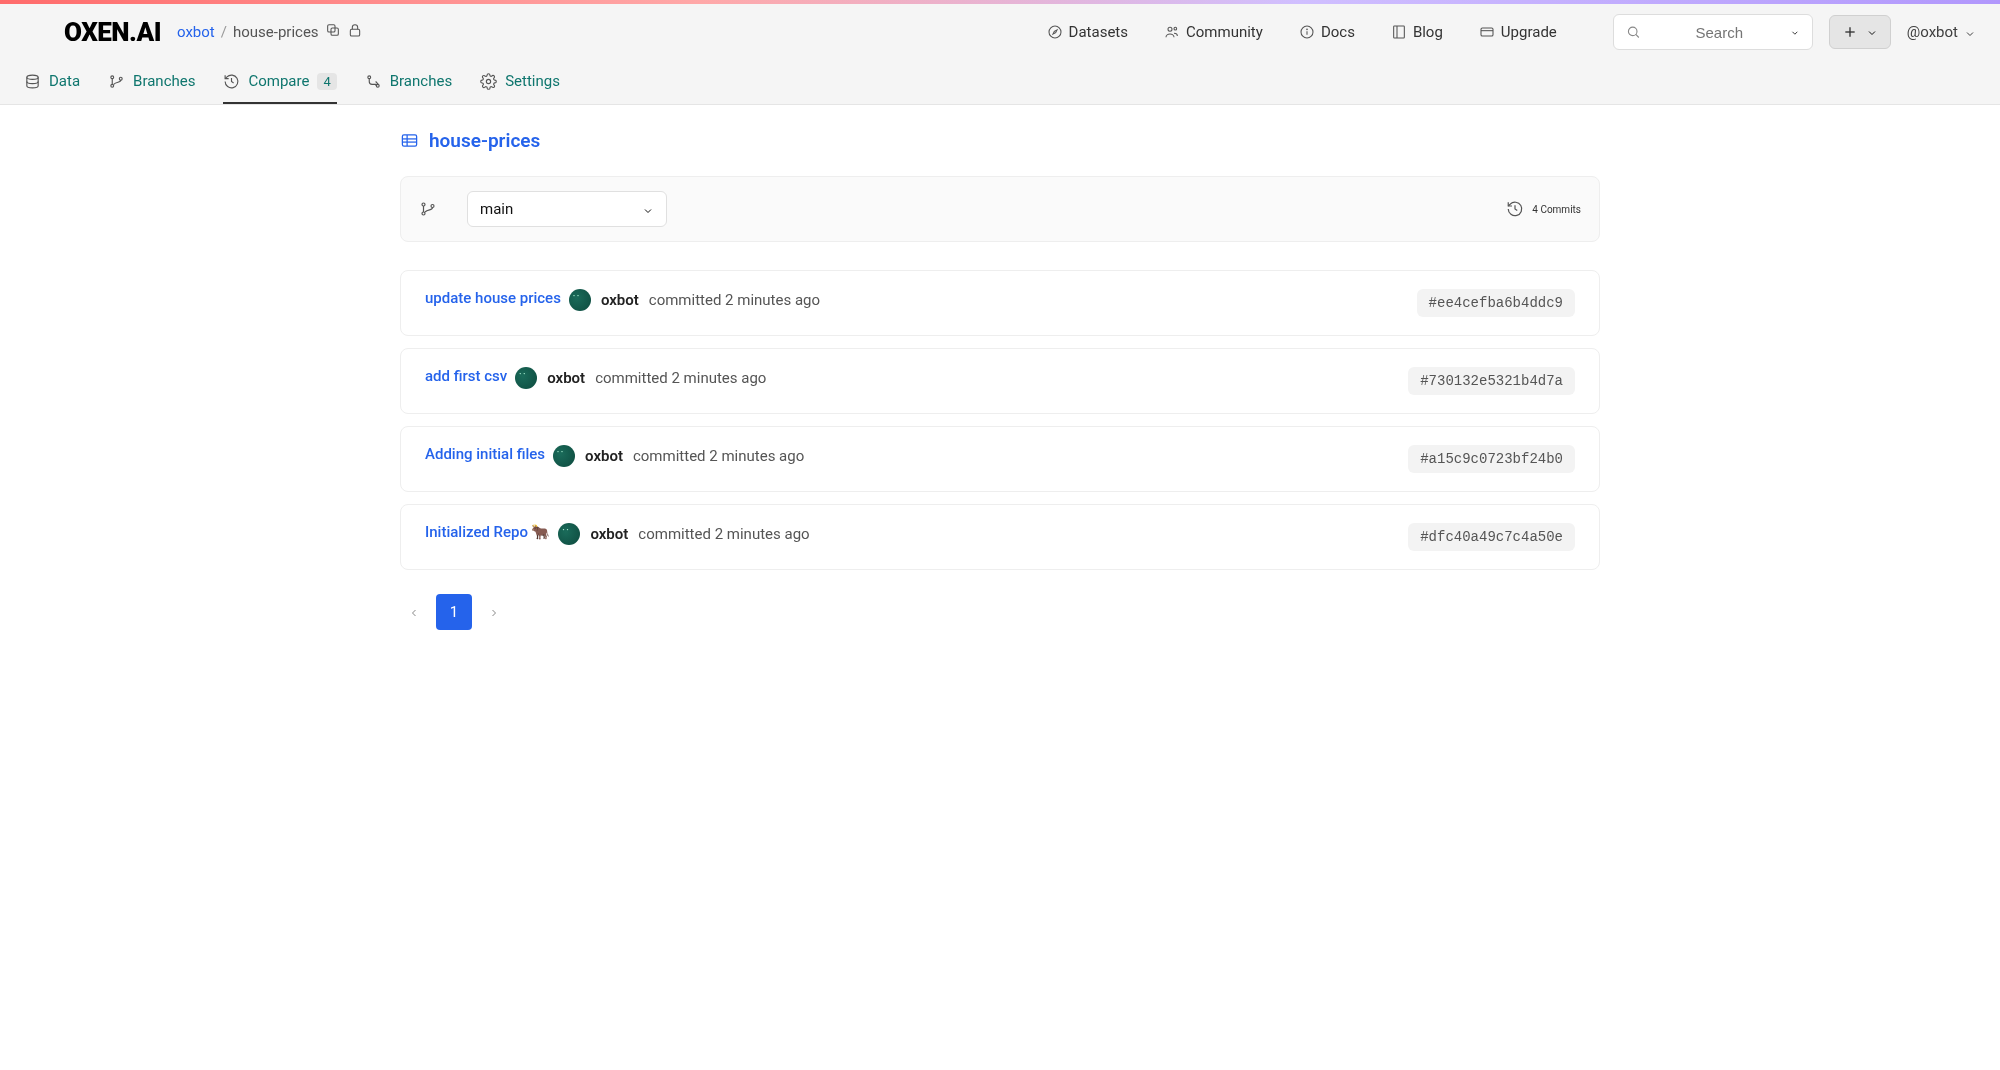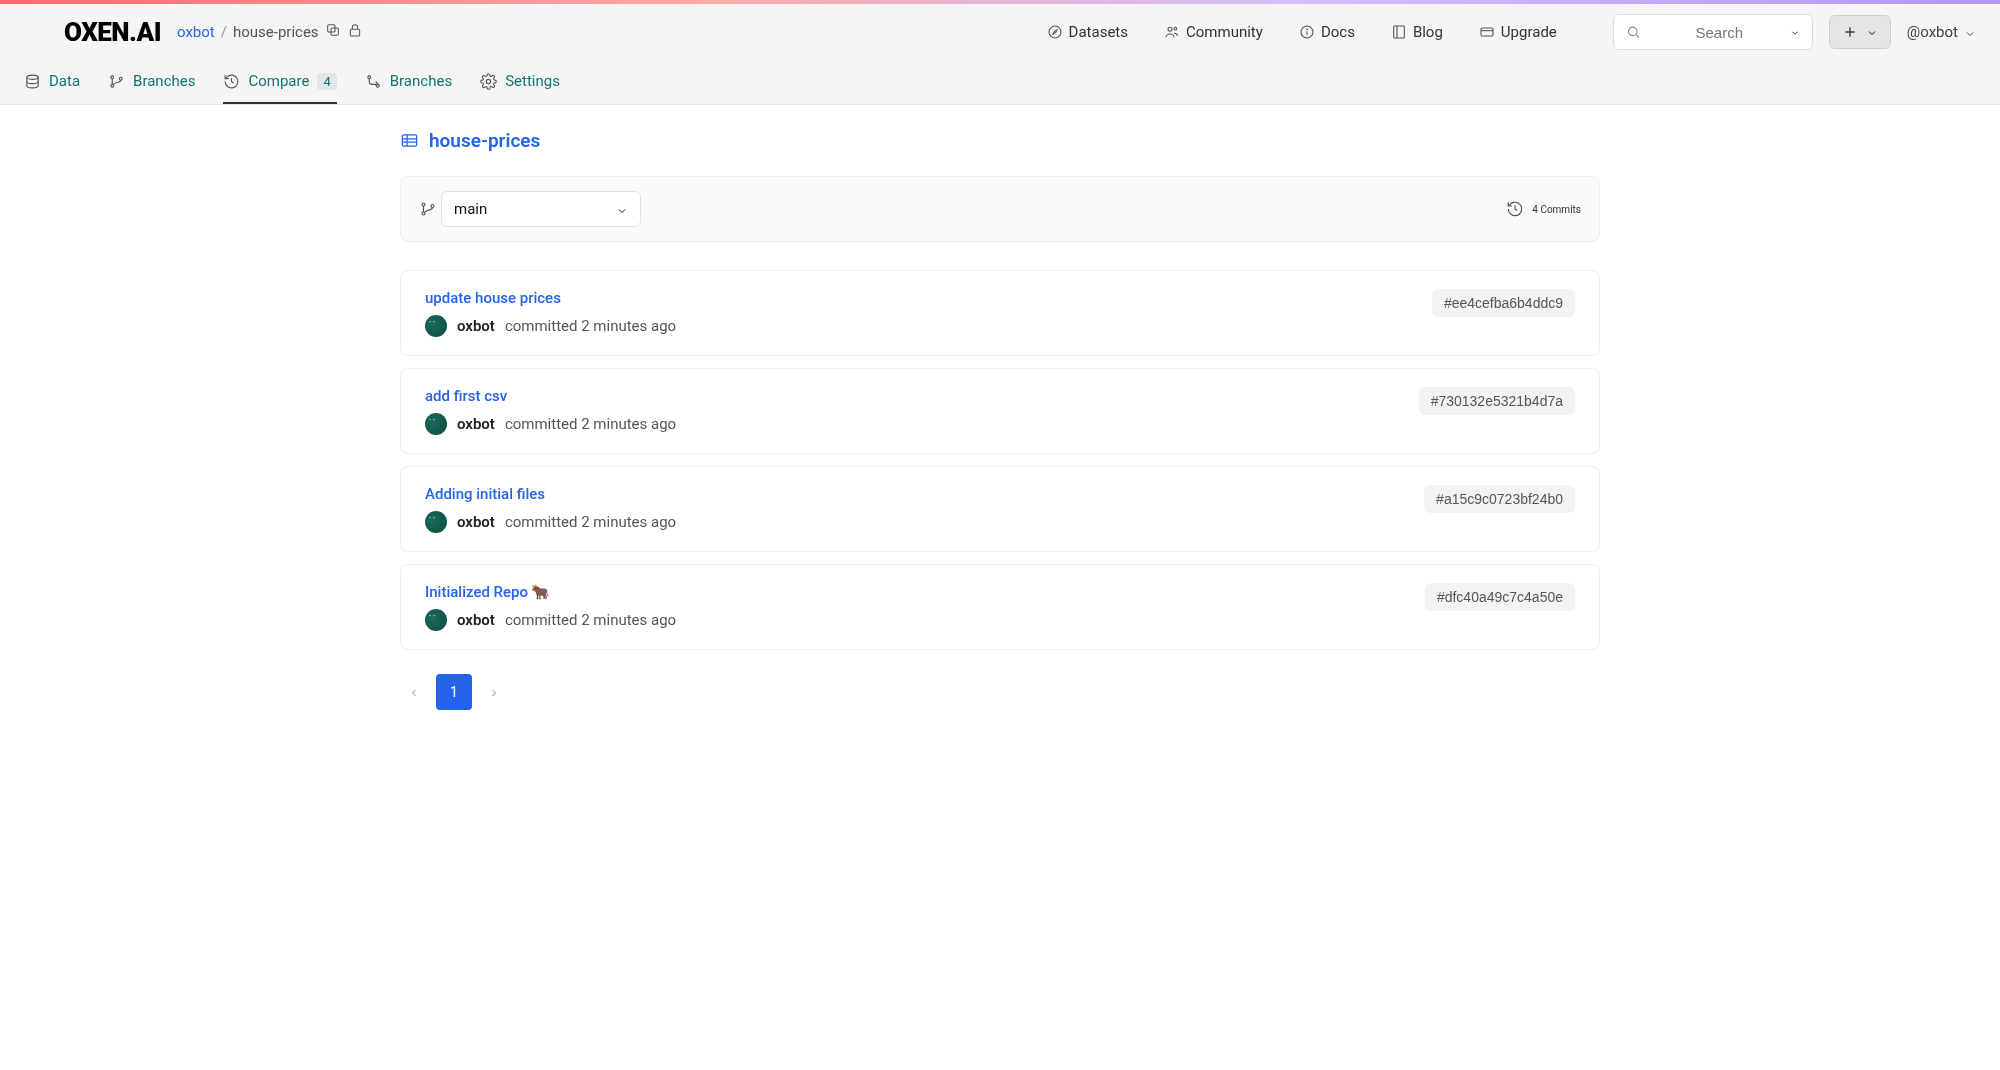--- a/index.html
+++ b/index.html
@@ -146,21 +146,21 @@
   }
   .branch-bar svg { width: 18px; height: 18px; stroke: #555; fill: none; stroke-width: 1.6; }
   .branch-select {
     display: flex;
     align-items: center;
     justify-content: space-between;
     background: #fff;
     border: 1px solid #e0e0e0;
     border-radius: 6px;
     padding: 8px 12px;
-    margin-left: 4px;
+    margin-left: 30px;
     width: 200px;
     font-size: 15px;
     cursor: pointer;
   }
   .commits-count {
     margin-left: auto;
     display: flex;
     align-items: center;
     gap: 8px;
     font-size: 10px;
@@ -168,21 +168,21 @@
   }
   .commit-row {
     display: flex;
     align-items: flex-start;
     justify-content: space-between;
     border: 1px solid #eee;
     border-radius: 8px;
     padding: 18px 24px;
     margin-bottom: 12px;
   }
-  .commit-left { display: flex; flex-direction: column; gap: 8px; }
+  .commit-left { display: flex; gap: 8px; }
   .commit-msg {
     color: #2563eb;
     font-size: 15px;
     font-weight: 500;
   }
   .commit-meta {
     display: flex;
     align-items: center;
     gap: 10px;
     font-size: 15px;
@@ -197,21 +197,21 @@
   .avatar::after {
     content: "••"; position: absolute; top: 3px; left: 4px;
     font-size: 6px; color: #aef3d6; letter-spacing: 2px;
   }
   .commit-hash {
     background: #f3f3f3;
     border-radius: 6px;
     padding: 6px 12px;
     font-size: 14px;
     color: #555;
-    font-family: Liberation Sans, sans-serif;
+    font-family: Liberation Mono, monospace;
   }
   .pagination {
     display: flex;
     align-items: center;
     gap: 8px;
     margin-top: 24px;
   }
   .page-arrow {
     width: 28px; height: 36px;
     display: flex; align-items: center; justify-content: center;

